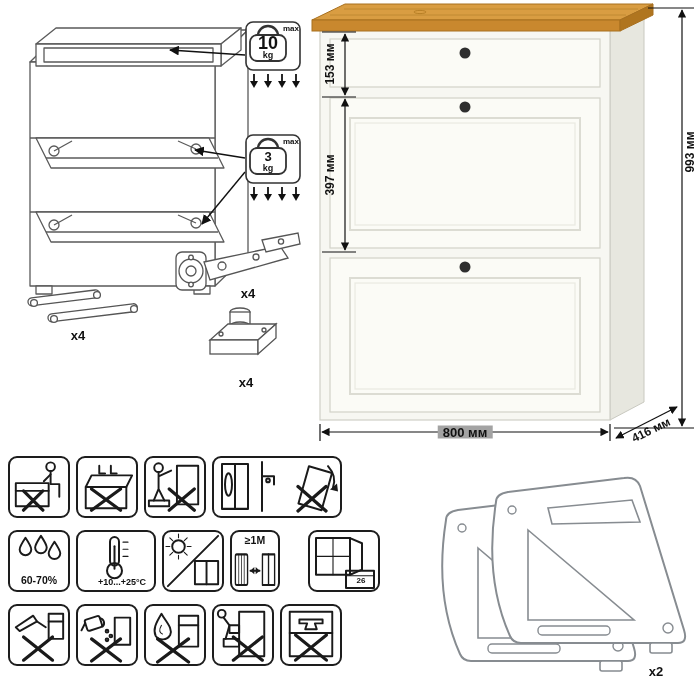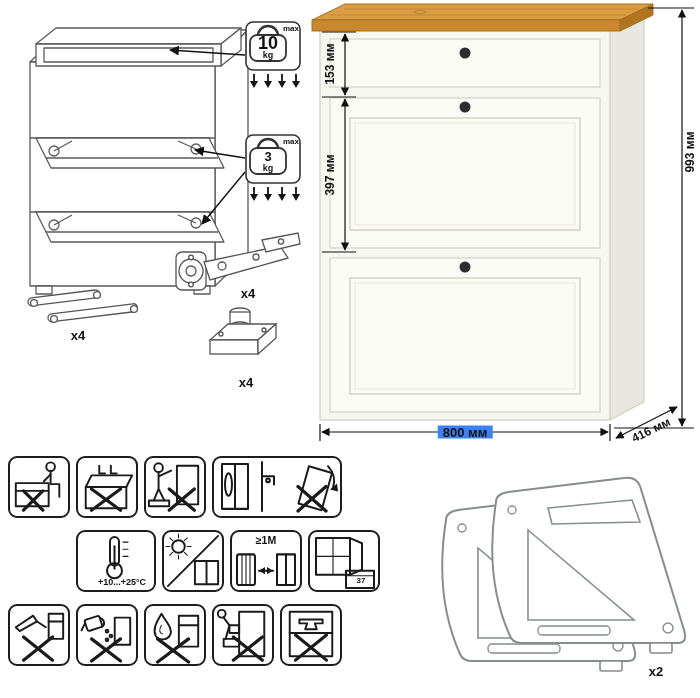--- a/index.html
+++ b/index.html
@@ -3,21 +3,21 @@
 <meta charset="utf-8">
 <style>
   html,body{margin:0;padding:0;background:#ffffff;}
   body{width:700px;height:698px;overflow:hidden;font-family:"Liberation Sans",sans-serif;}
   .sheet{position:relative;width:700px;height:698px;background:#fff;}
   .art{position:absolute;left:0;top:0;}
   .lbl{position:absolute;color:#111;font-weight:700;white-space:nowrap;
        transform:translate(-50%,-50%);line-height:1;}
   .rot{transform:translate(-50%,-50%) rotate(-90deg);}
   .rot416{transform:translate(-50%,-50%) rotate(-26deg);}
-  .bgw{background:#3b82f6;padding:0 5px;text-align:center;}
+  .bgw{background:#a3a3a3;padding:0 5px;text-align:center;}
   .icon{position:absolute;height:62px;width:62px;background:#fff;border:2.5px solid #1d1d1d;
         border-radius:9px;box-sizing:border-box;}
   .icon svg.pic{position:absolute;left:0;top:0;width:100%;height:100%;}
   .pic *{stroke:#1a1a1a;stroke-width:2;fill:none;stroke-linecap:round;stroke-linejoin:round;}
   .pic .x{stroke-width:3.3;}
   .pic .fl{fill:#1a1a1a;stroke:none;}
   .pic .thin{stroke-width:1.1;}
   .itext{position:absolute;left:0;right:0;text-align:center;font-weight:700;color:#111;line-height:1;}
 </style>
 </head>
@@ -254,20 +254,28 @@
       <circle cx="54" cy="22" r="1.8"></circle>
       <g transform="rotate(16 96 48)">
           <rect x="84" y="10" width="24" height="38"></rect>
         </g>
       <path d="M114,8 Q123,18 119,29"></path>
       <polygon class="fl" points="116,31 123,25 124,33"></polygon>
       <path class="x" d="M84,28 L112,52 M112,28 L84,52"></path>
     </svg>
   </div>
 
+  <div class="icon" style="left:8px;top:530px;">
+    <svg class="pic" viewBox="0 0 60 60" preserveAspectRatio="none">
+      <path d="M16,6 C12,12 10,15 10,18 a6,6 0 0 0 12,0 C22,15 20,12 16,6 Z"></path>
+      <path d="M32,4 C28,10 26,13 26,16 a6,6 0 0 0 12,0 C38,13 36,10 32,4 Z"></path>
+      <path d="M46,10 C42,16 40,19 40,22 a6,6 0 0 0 12,0 C52,19 50,16 46,10 Z"></path>
+    </svg>
+    <div class="itext" style="bottom:5px;font-size:10.5px;">60-70%</div>
+  </div>
 
   <div class="icon" style="left:76px;top:530px;width:80px;">
     <svg class="pic" viewBox="0 0 76 57" preserveAspectRatio="none">
       <rect x="32" y="5" width="9" height="28" rx="4.5"></rect>
       <circle cx="36.5" cy="38" r="7.5"></circle>
       <line x1="36.5" y1="14" x2="36.5" y2="36" stroke-width="3"></line>
       <path class="thin" d="M45,10 h5 M45,17 h5 M45,24 h5"></path>
     </svg>
     <div class="itext" style="bottom:3px;font-size:9px;padding-left:12px;">+10...+25°C</div>
   </div>
@@ -275,42 +283,42 @@
   <div class="icon" style="left:162px;top:530px;">
     <svg class="pic" viewBox="0 0 60 60" preserveAspectRatio="none">
       <circle cx="15" cy="15" r="6.5"></circle>
       <path class="thin" d="M15,2 V6 M15,24 V28 M2,15 H6 M24,15 H28 M6,6 L9,9 M21,21 L24,24 M24,6 L21,9 M9,21 L6,24"></path>
       <line x1="4" y1="56" x2="56" y2="4"></line>
       <rect x="32" y="30" width="24" height="24"></rect>
       <line x1="44" y1="30" x2="44" y2="54"></line>
     </svg>
   </div>
 
-  <div class="icon" style="left:230px;top:530px;width:72px;">
+  <div class="icon" style="left:230px;top:530px;width:50px;">
     <svg class="pic" viewBox="0 0 68 57" preserveAspectRatio="none">
       <rect x="5" y="22" width="18" height="30" rx="2"></rect>
       <path class="thin" d="M10,22 V52 M14,22 V52 M18,22 V52"></path>
       <line x1="27" y1="38" x2="41" y2="38"></line>
       <polygon class="fl" points="27,38 33,34.5 33,41.5"></polygon>
       <polygon class="fl" points="41,38 35,34.5 35,41.5"></polygon>
       <rect x="45" y="22" width="18" height="30"></rect>
       <line x1="54" y1="22" x2="54" y2="52"></line>
     </svg>
     <div class="itext" style="top:3px;font-size:10.5px;">≥1M</div>
   </div>
 
   <div class="icon" style="left:308px;top:530px;width:72px;">
     <svg class="pic" viewBox="0 0 68 57" preserveAspectRatio="none">
       <rect x="6" y="6" width="34" height="36"></rect>
       <path class="thin" d="M23,6 V42 M6,24 H40"></path>
       <path d="M40,6 L52,11 L52,37 L40,42"></path>
       <rect x="36" y="38" width="28" height="17" fill="#fff"></rect>
       <line class="thin" x1="36" y1="43" x2="64" y2="43"></line>
     </svg>
-    <div class="itext" style="left:38px;right:auto;width:26px;top:45px;font-size:8px;">37</div>
+    <div class="itext" style="left:38px;right:auto;width:26px;top:45px;font-size:8px;">26</div>
   </div>
 
   <div class="icon" style="left:8px;top:604px;">
     <svg class="pic" viewBox="0 0 60 60" preserveAspectRatio="none">
       <path d="M6,22 L24,10 L28,16 L10,26 Z"></path>
       <path d="M28,16 L37,22" stroke-width="3"></path>
       <rect x="40" y="8" width="15" height="26"></rect>
       <line x1="40" y1="16" x2="55" y2="16"></line>
       <path class="x" d="M14,32 L44,56 M44,32 L14,56"></path>
     </svg>

